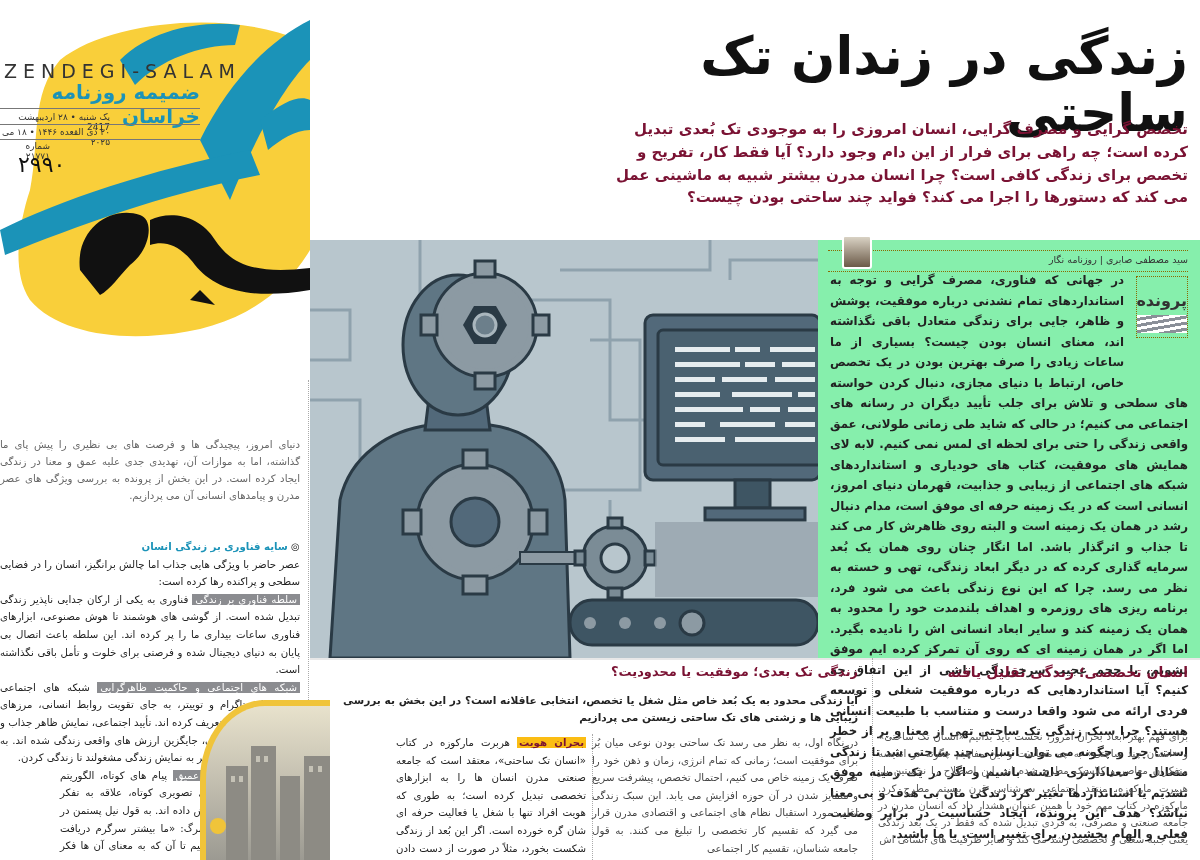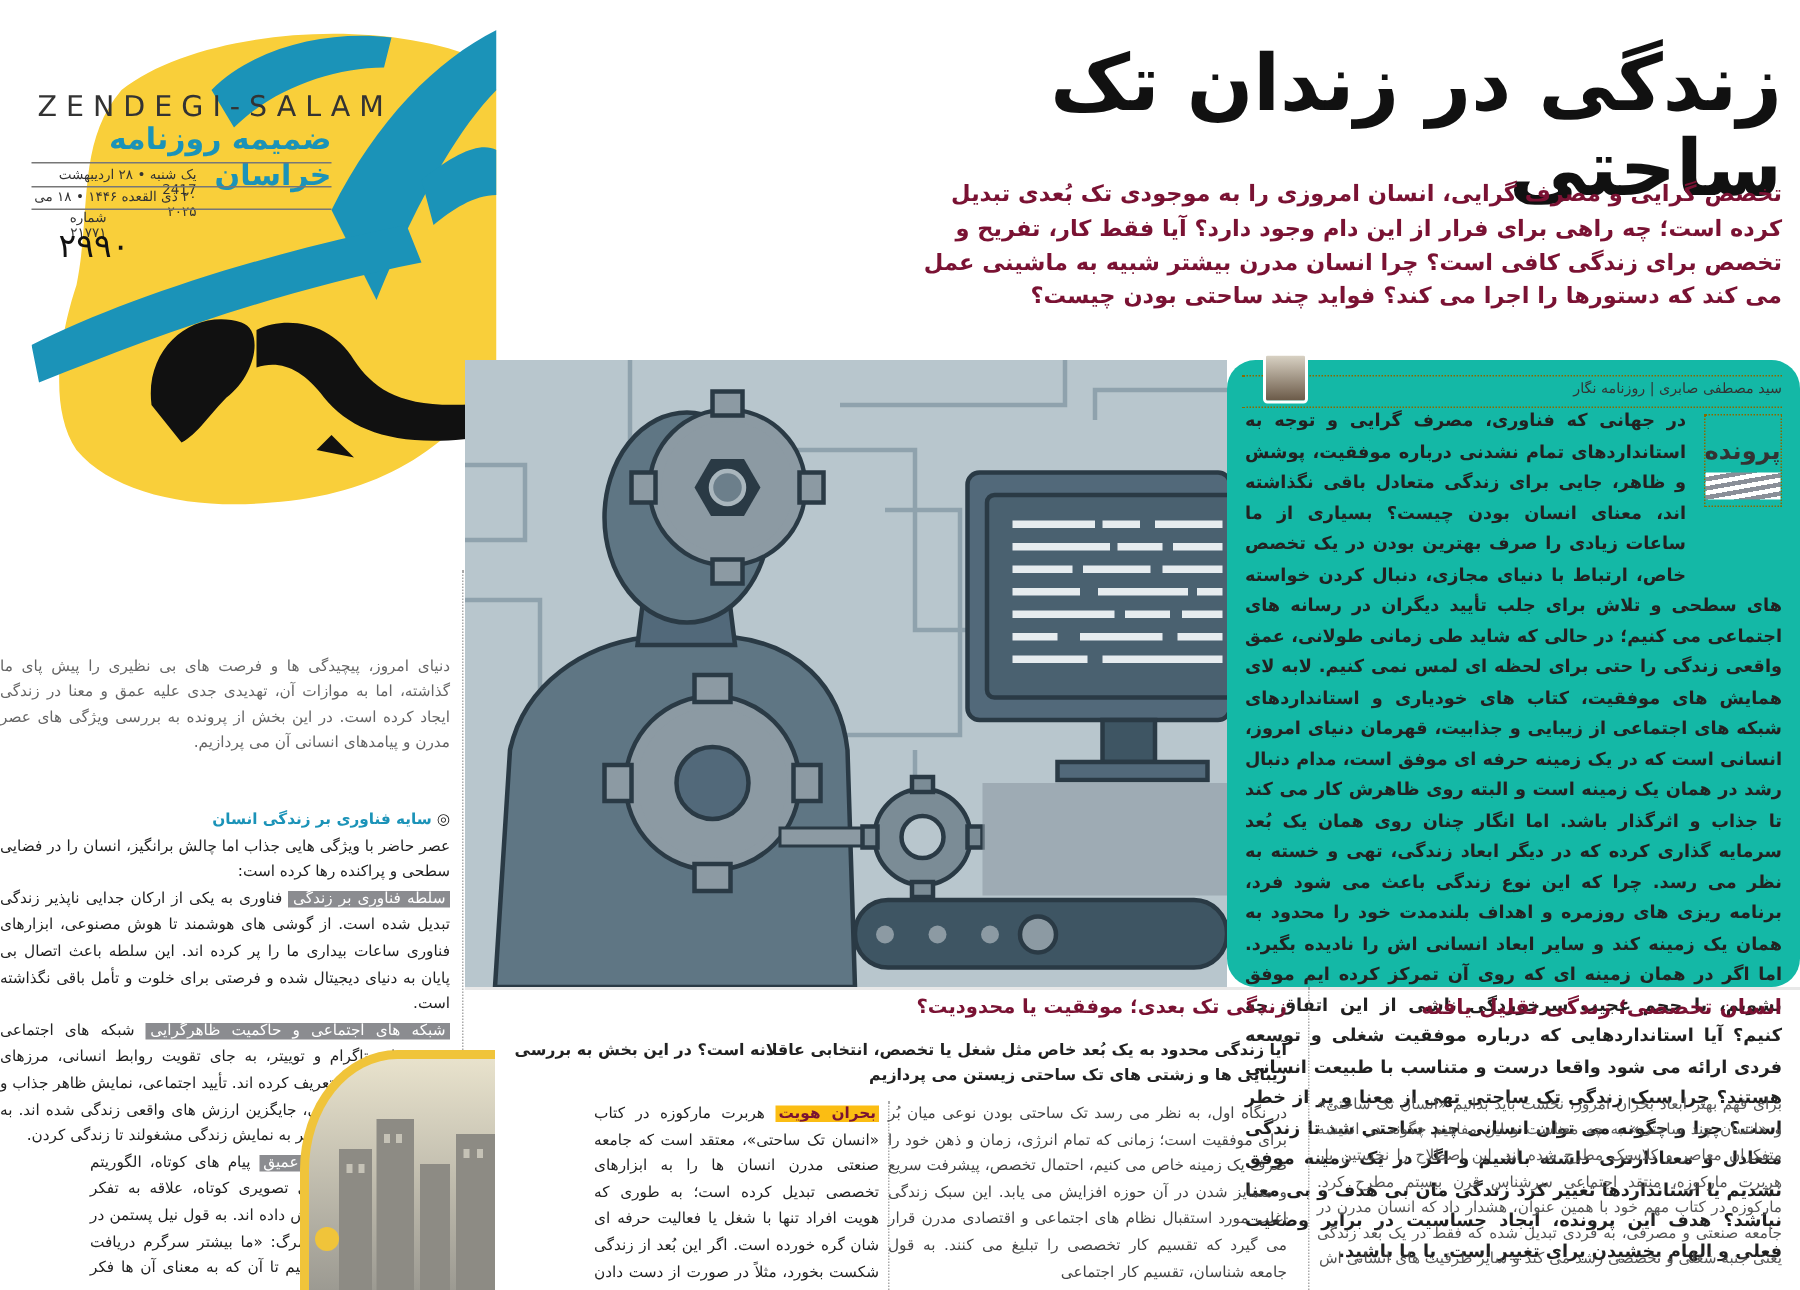--- a/index.html
+++ b/index.html
@@ -1,36 +1,36 @@
 <!DOCTYPE html>
 <html><head>
 <meta charset="utf-8">
 <style>
   * { box-sizing: border-box; margin: 0; padding: 0; }
   html, body { width: 1200px; height: 860px; overflow: hidden; background: #ffffff; }
   body { position: relative; font-family: "DejaVu Sans", sans-serif; color: #222; direction: ltr; }
 
   
-  #masthead { position: absolute; left: 0; top: 0; width: 279px; height: 360px; margin-left: 21px; }
+  #masthead { position: absolute; left: 0; top: 0; width: 279px; height: 360px; }
   #logo-art { position: absolute; left: 0; top: 0; width: 310px; height: 360px; }
   #brand-latin { position: absolute; left: 4px; top: 60px; font-family: "DejaVu Sans", sans-serif; font-size: 19px; letter-spacing: 6px; color: #333; }
   #brand-fa { position: absolute; left: 0; top: 80px; width: 200px; font-size: 20px; font-weight: bold; color: #1b93b8; text-align: right; direction: rtl; font-family: "DejaVu Sans", sans-serif; }
   .meta-line { position: absolute; left: 0; width: 200px; height: 1px; background: #777; }
   .meta-text { position: absolute; left: 0; width: 110px; font-size: 9px; color: #333; direction: rtl; text-align: right; }
   #price { position: absolute; left: 18px; top: 152px; font-size: 22px; font-weight: normal; color: #111; letter-spacing: 1px; }
 
   
   #headline { position: absolute; right: 12px; top: 28px; width: 640px; font-family: "DejaVu Sans", sans-serif; font-weight: bold; font-size: 52px; color: #111; direction: rtl; text-align: right; line-height: 1.1; letter-spacing: -1px; }
   #lead { position: absolute; right: 12px; top: 118px; width: 590px; font-family: "DejaVu Sans", sans-serif; font-weight: bold; font-size: 15px; color: #7a1233; direction: rtl; text-align: right; line-height: 1.52; }
 
   
   #illustration { position: absolute; left: 310px; top: 240px; width: 508px; height: 418px; background: #b8c6cd; overflow: hidden; }
 
   
-  #yellow-box { position: absolute; left: 818px; top: 240px; width: 382px; height: 418px; background: #14b8a6; border-radius: 19px; }
+  #yellow-box { position: absolute; left: 818px; top: 240px; width: 382px; height: 418px; background: #86efac; }
   #byline-row { position: absolute; right: 12px; top: 6px; width: 360px; height: 22px; border-bottom: 1px dotted #8a6a00; border-top: 1px dotted #8a6a00; top: 10px; }
   #byline { position: absolute; right: 0; top: 3px; font-size: 9.5px; color: #333; direction: rtl; }
   #author-photo { position: absolute; left: 14px; top: -16px; width: 30px; height: 34px; border-radius: 3px; background: linear-gradient(#d9d2c4, #6b5a48); border: 2px solid #fff; overflow: hidden; }
   #dossier-tag { position: absolute; right: 12px; top: 28px; width: 52px; height: 62px; border: 1px dotted #8a6a00; }
   #dossier-label { position: absolute; right: 0; left: 0; top: 14px; font-size: 16px; font-weight: bold; color: #333; text-align: center; direction: rtl; }
   #dossier-stripes { position: absolute; left: 0; right: 0; bottom: 4px; height: 18px; background: repeating-linear-gradient(170deg, #fff 0 3px, #8a8f98 3px 6px); }
   #yellow-text { position: absolute; right: 12px; top: 22px; width: 358px; font-size: 11.8px; font-weight: bold; color: #222; direction: rtl; text-align: justify; line-height: 20.5px; }
   #yellow-text::before { content: ""; float: right; width: 64px; height: 104px; }
 
   

